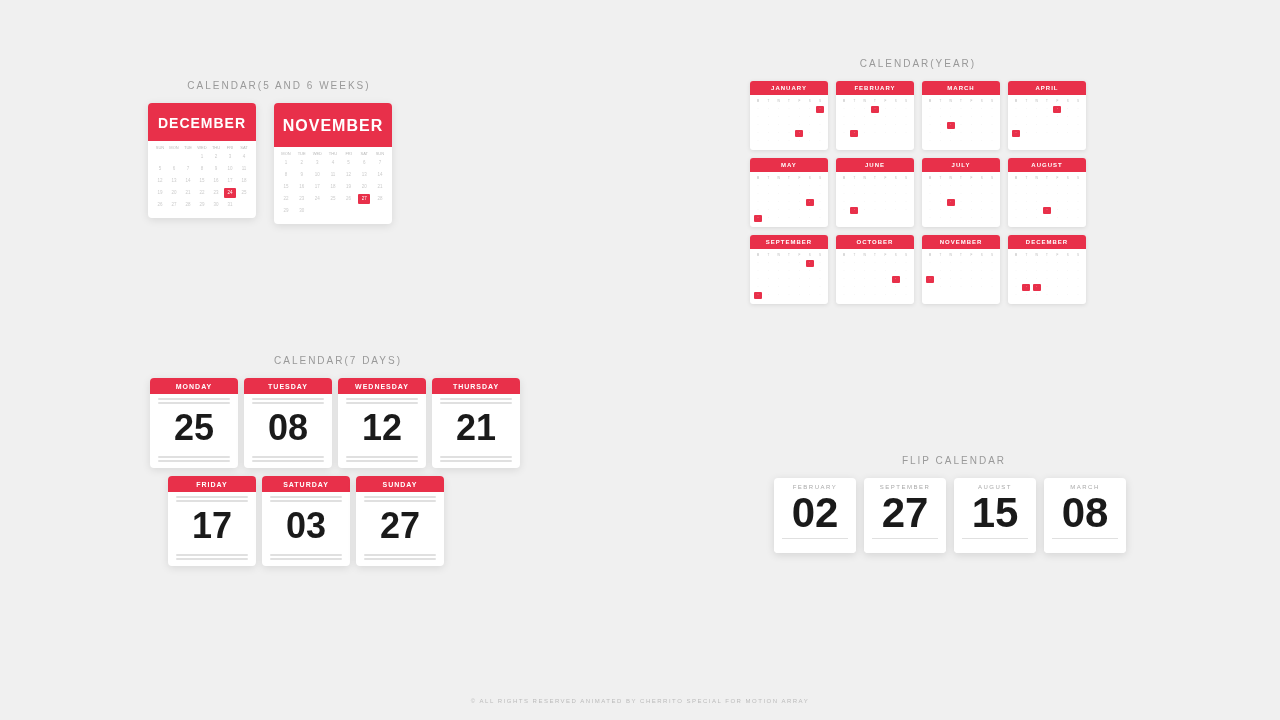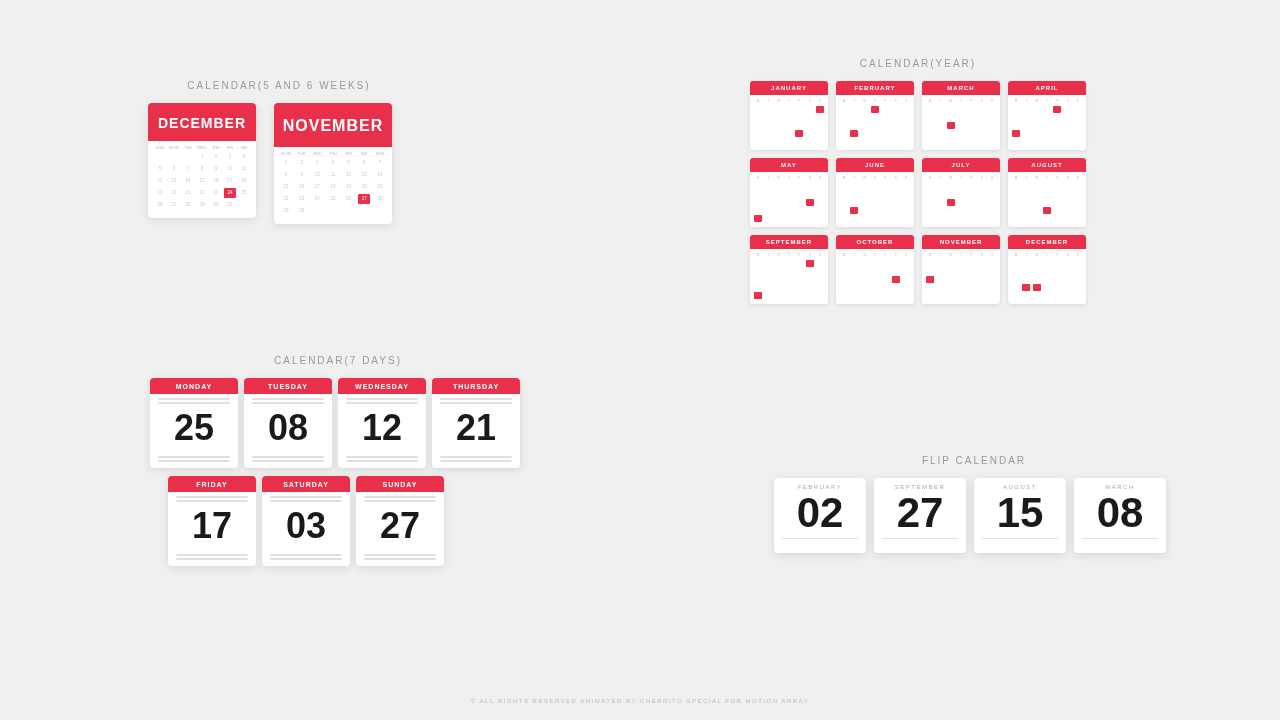--- a/index.html
+++ b/index.html
@@ -220,21 +220,21 @@
       top: 455px;
       left: 774px;
     }
 
     .flip-cal {
       display: inline-flex;
       flex-direction: column;
       background: white;
       border-radius: 4px;
       box-shadow: 0 2px 8px rgba(0,0,0,0.12);
-      width: 92px;
+      width: 82px;
       text-align: center;
       margin-right: 8px;
       overflow: hidden;
       vertical-align: top;
     }
 
     .flip-cal-month {
       font-size: 6px;
       letter-spacing: 1.5px;
       color: #aaa;

